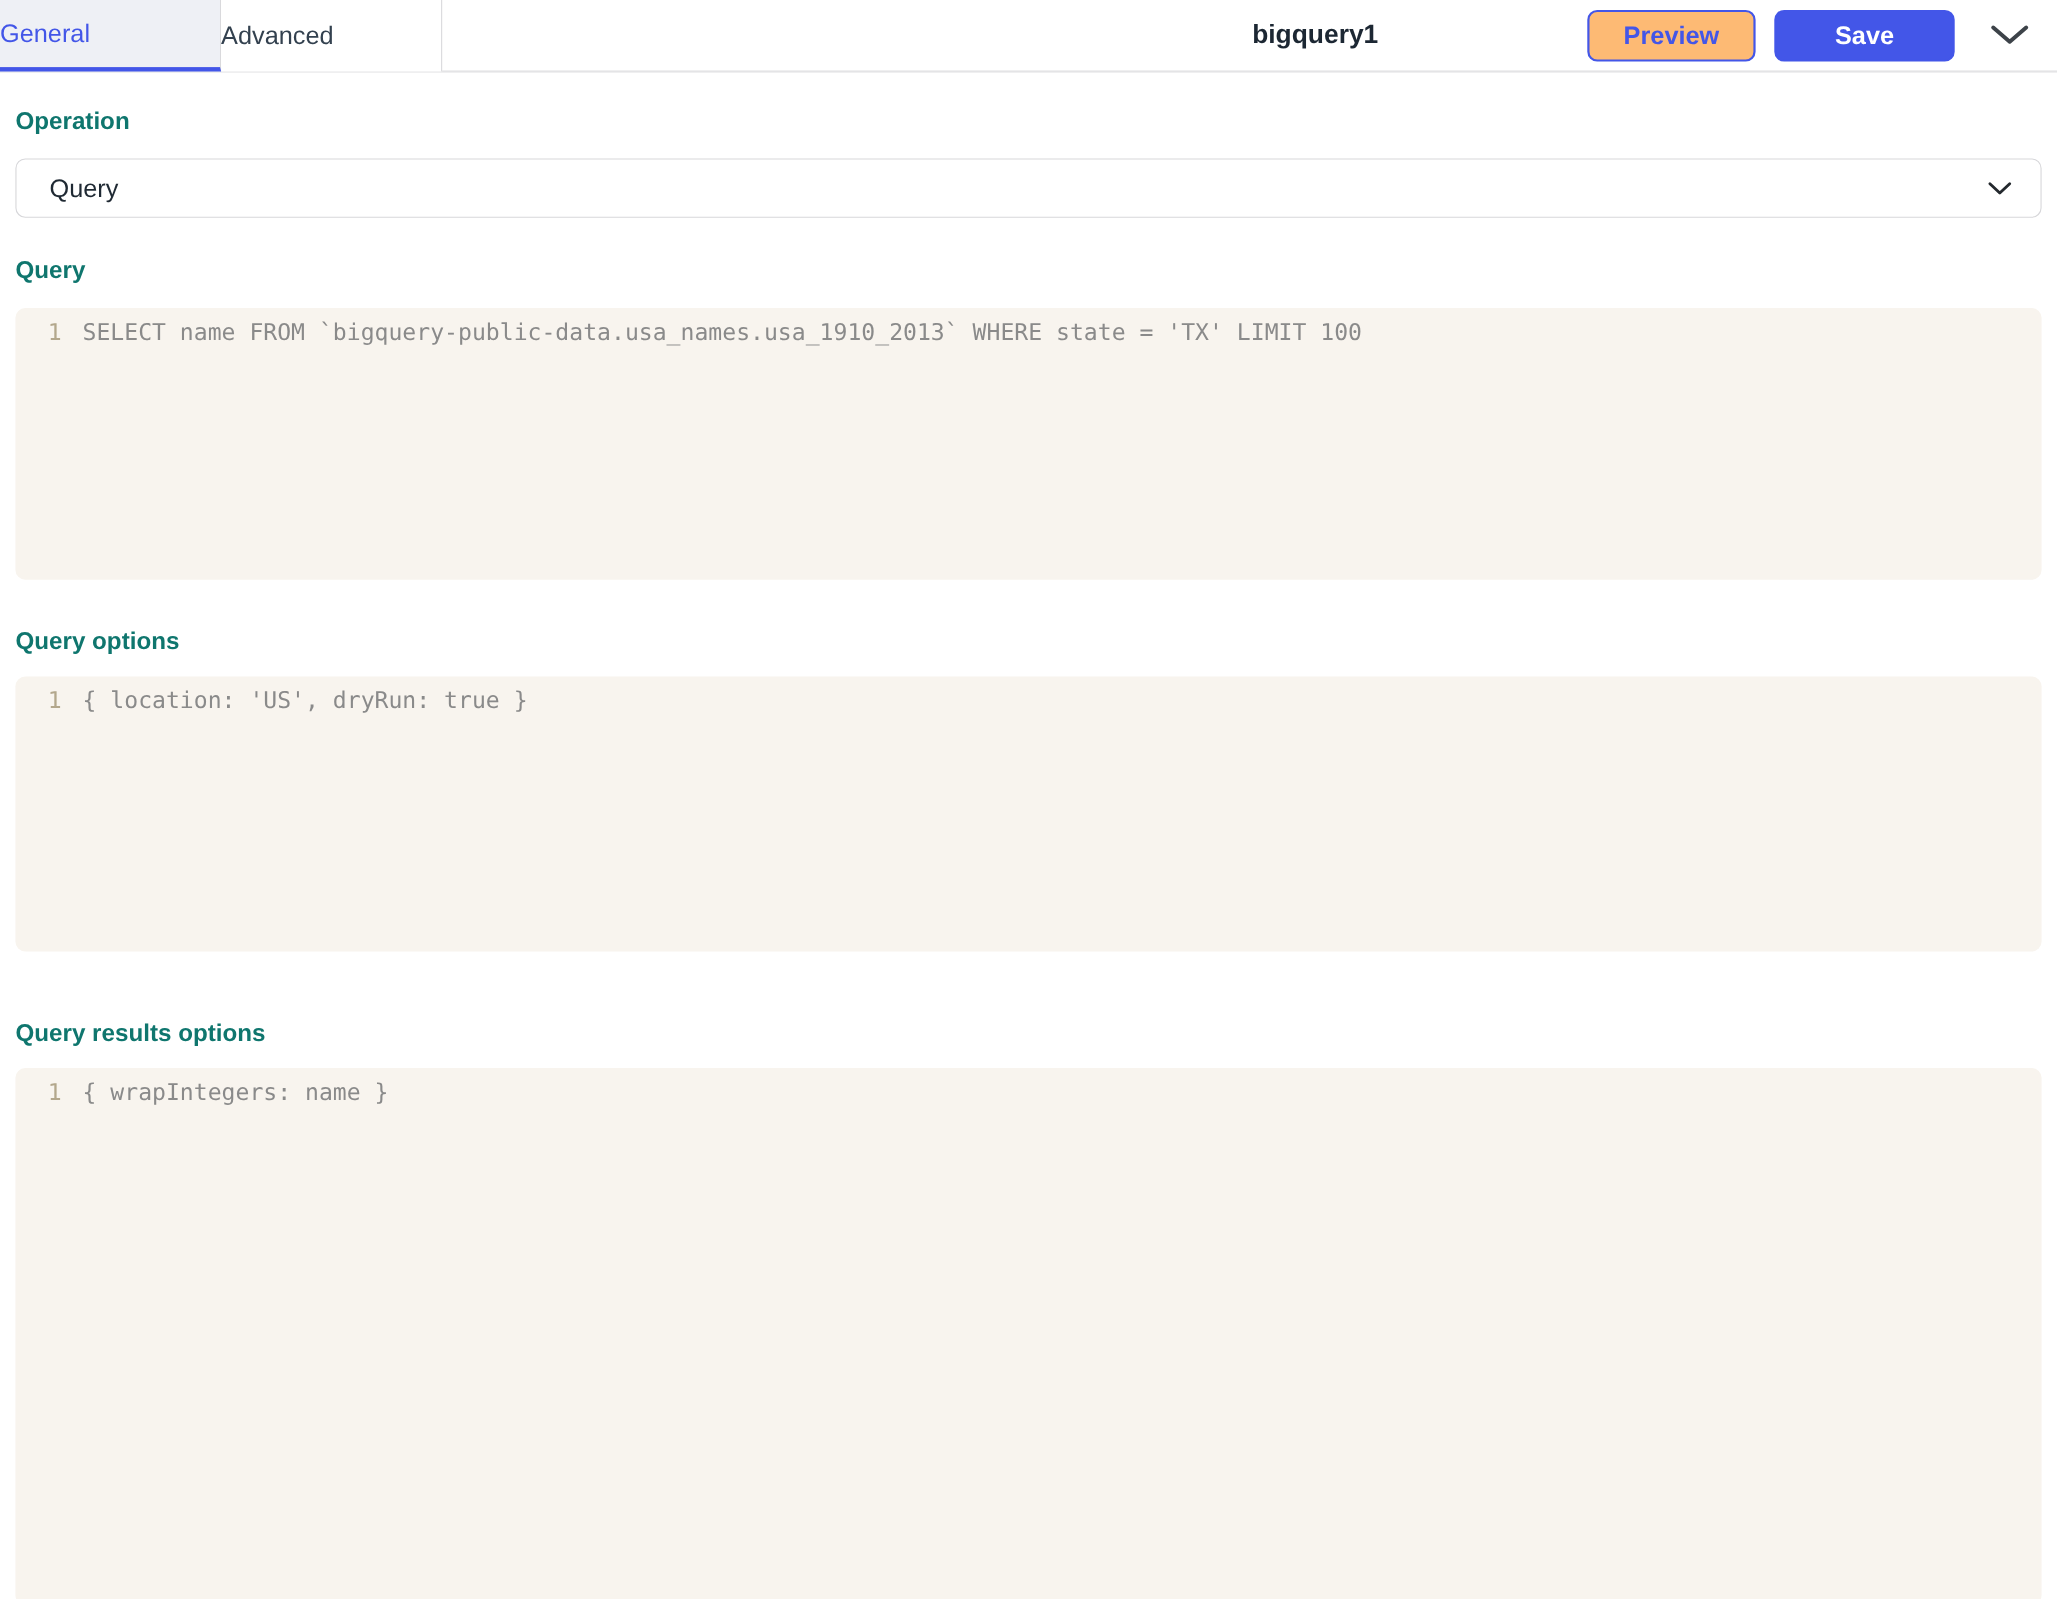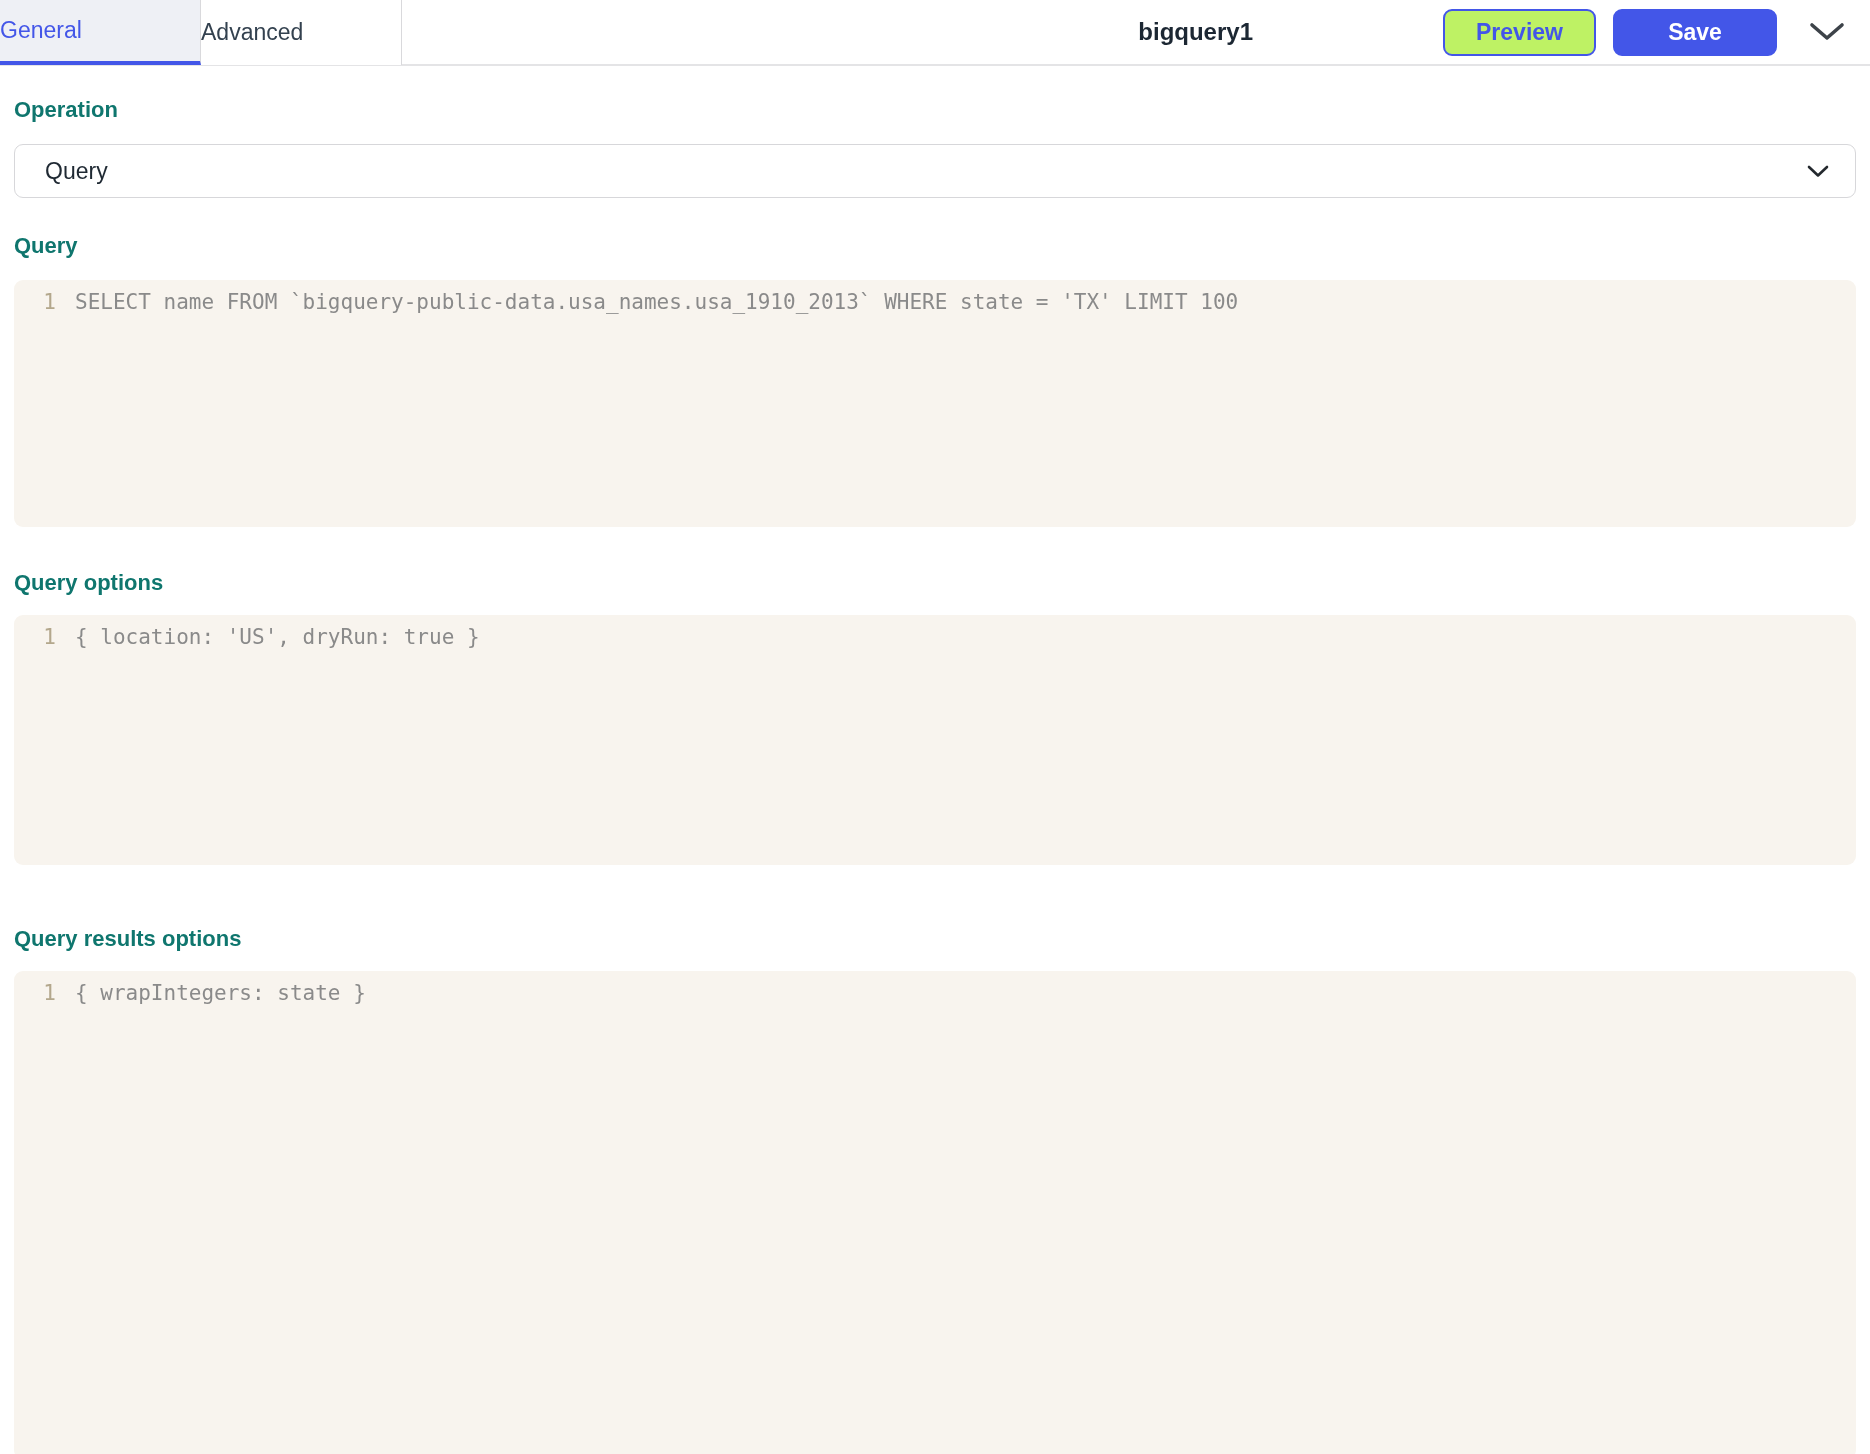--- a/index.html
+++ b/index.html
@@ -55,21 +55,21 @@
   .btn {
     height: 47px;
     border-radius: 9px;
     font-size: 23px;
     font-weight: 700;
     font-family: "Liberation Sans", sans-serif;
     cursor: pointer;
   }
   .btn-preview {
     width: 153px;
-    background: #bef264;
+    background: #fdba74;
     border: 2px solid #4356e8;
     color: #4356e8;
   }
   .btn-save {
     width: 164px;
     background: #4356e8;
     border: 2px solid #4356e8;
     color: #ffffff;
   }
   .header-chevron {
@@ -191,17 +191,17 @@
     <div class="code-line">
       <span class="line-number">1</span>
       <span class="code-text">{ location: 'US', dryRun: true }</span>
     </div>
   </div>
 
   <div class="section-label label-query-results">Query results options</div>
   <div class="code-editor editor-results">
     <div class="code-line">
       <span class="line-number">1</span>
-      <span class="code-text">{ wrapIntegers: state }</span>
+      <span class="code-text">{ wrapIntegers: name }</span>
     </div>
   </div>
 
 </div>
 
 </body></html>

